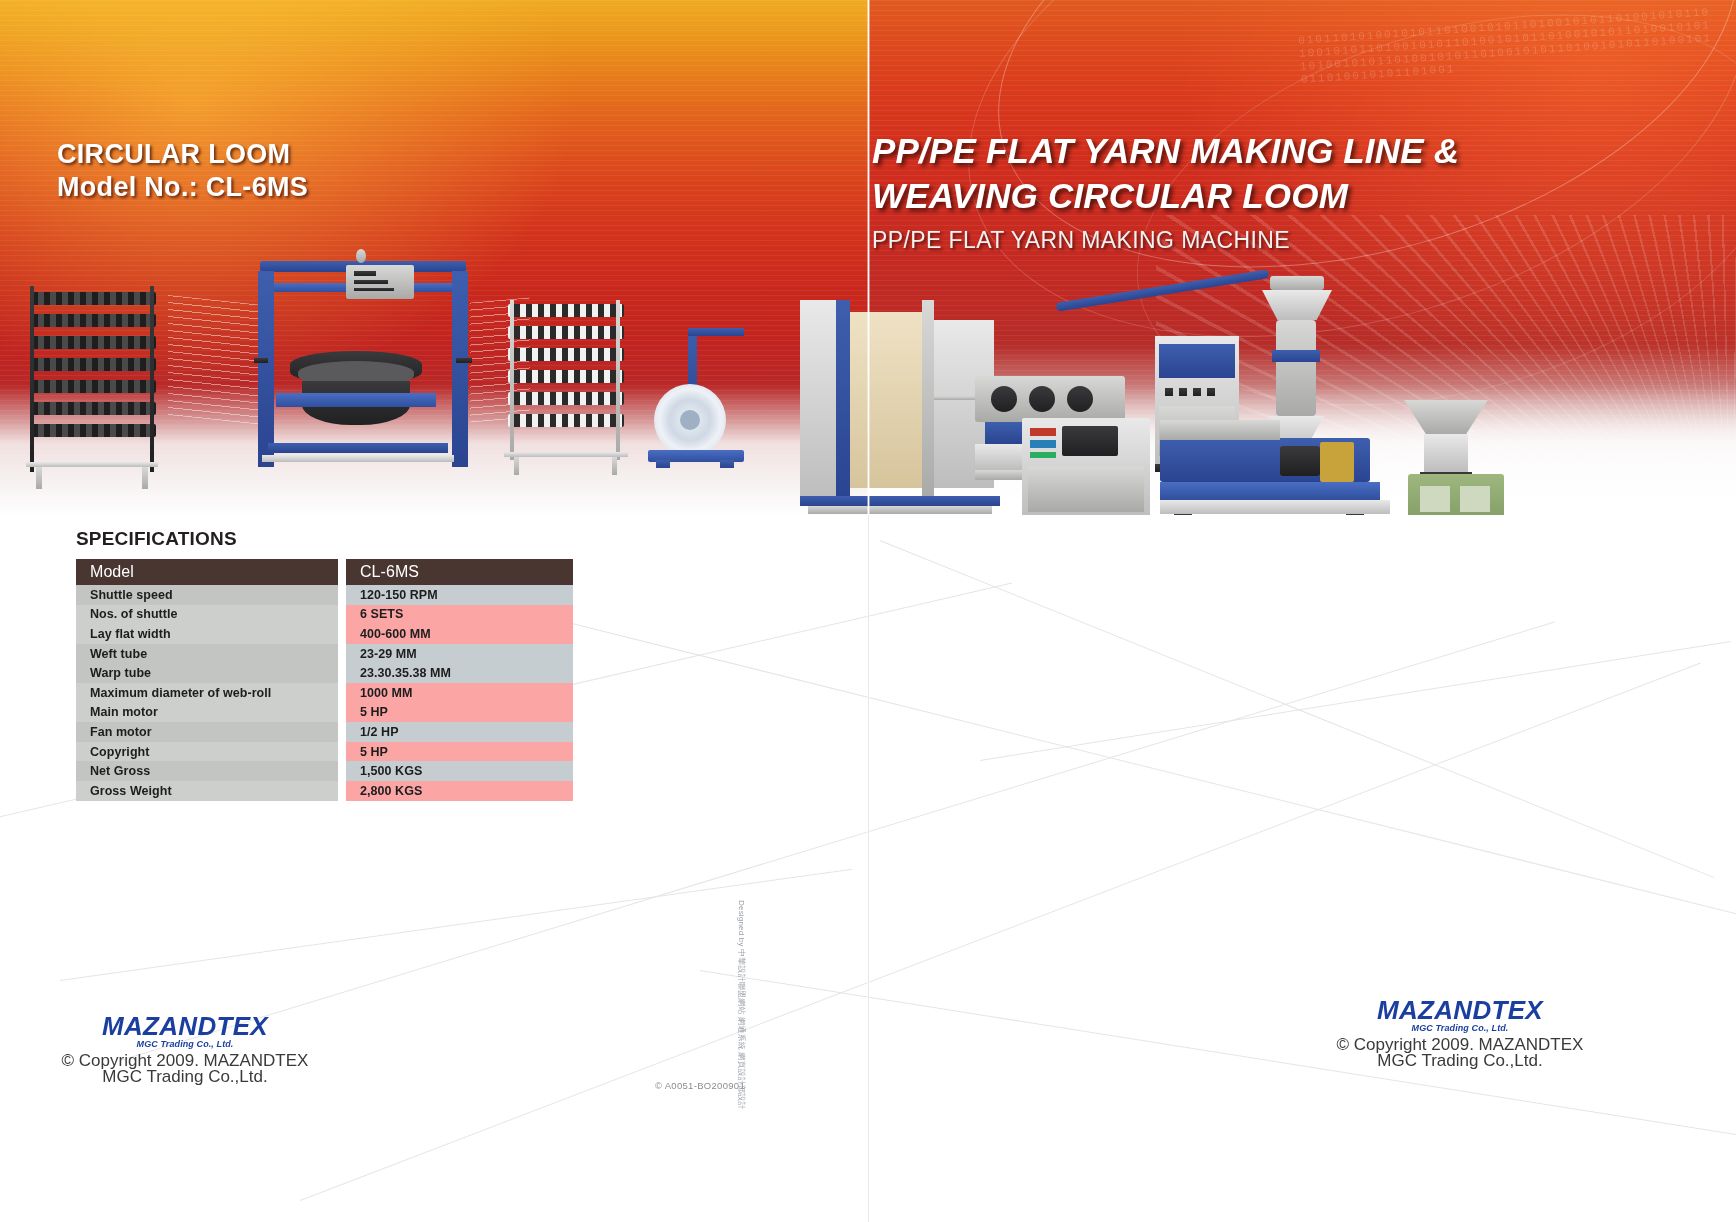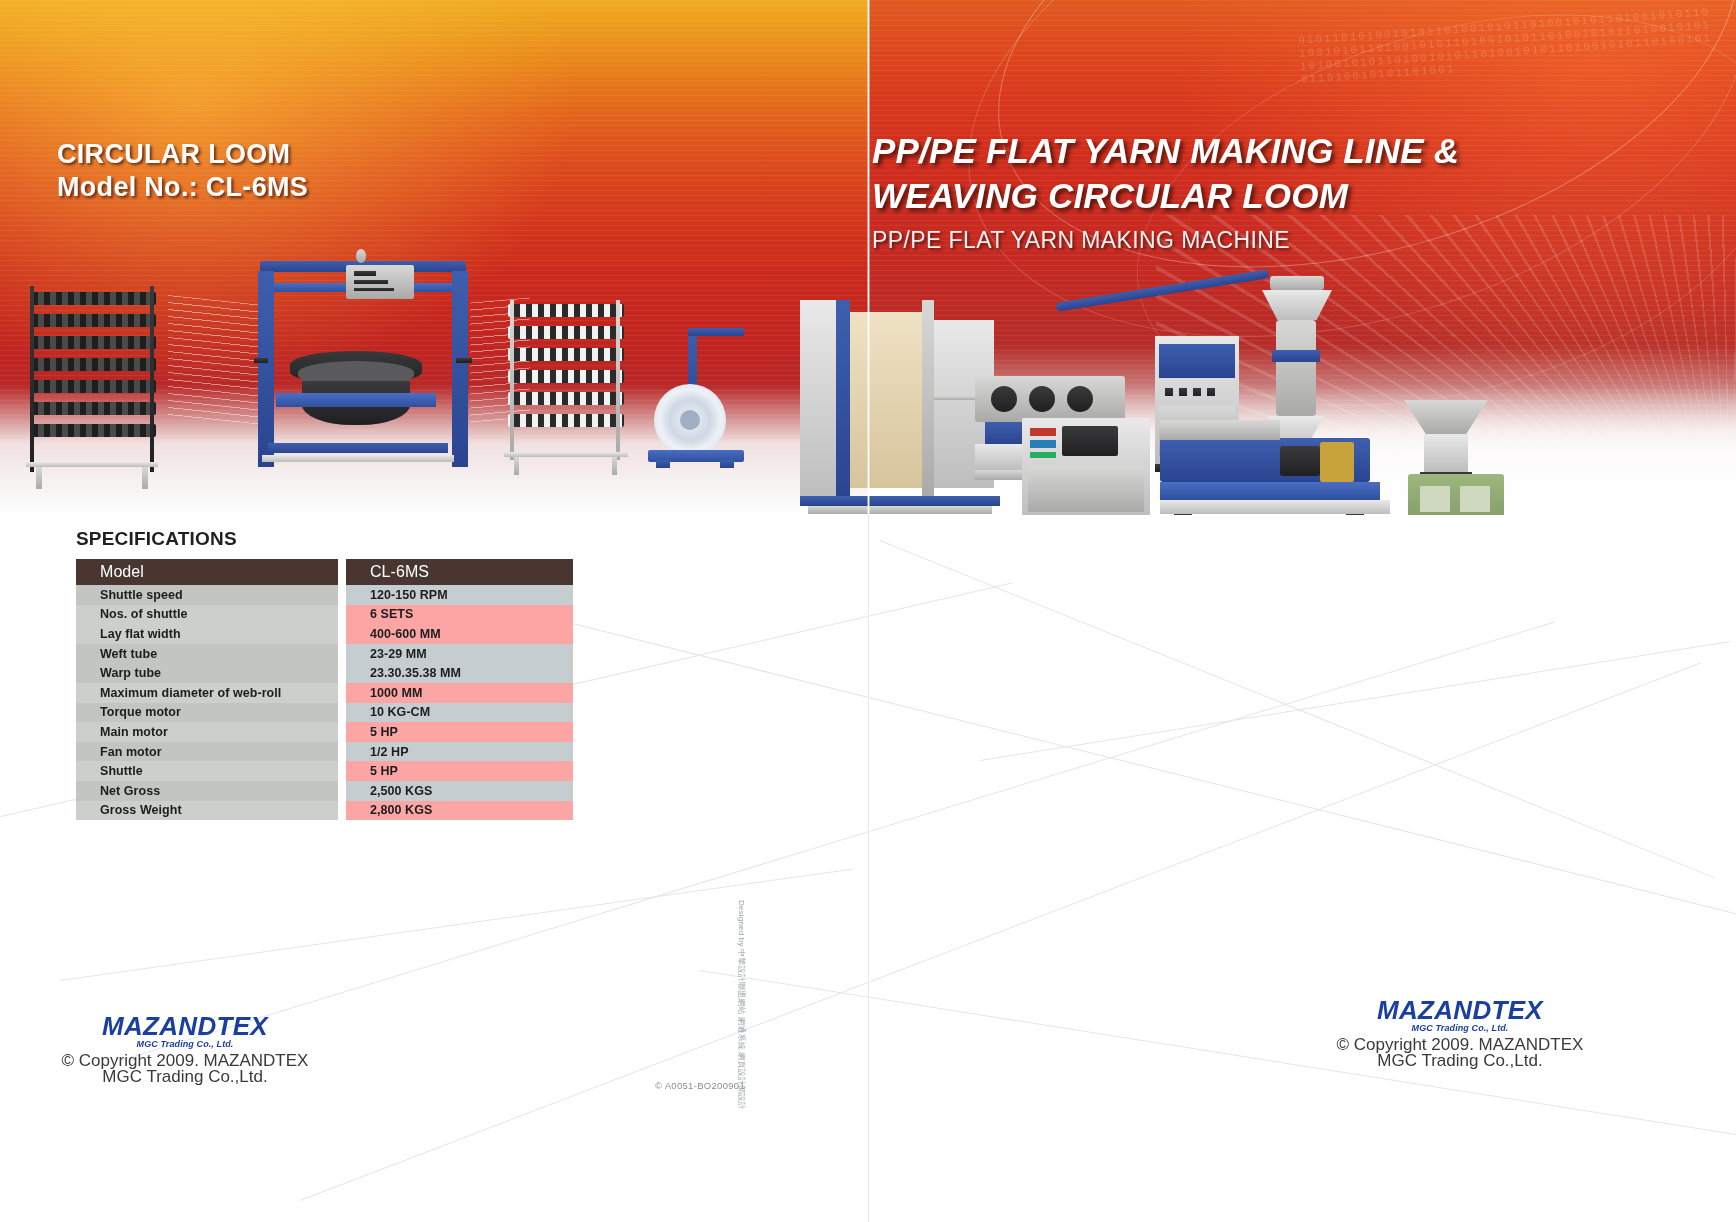--- a/index.html
+++ b/index.html
@@ -135,21 +135,21 @@
   
   .spec-wrap { position:absolute; left:76px; top:528px; width:500px; z-index:30; }
   .spec-title {
     font-size:19px; font-weight:bold; color:#231f20; letter-spacing:.2px;
     margin-bottom:9px;
   }
   .spec-table { width:497px; border-collapse:separate; border-spacing:0; }
   .spec-table tr { height:19.6px; }
   .spec-table td {
     font-size:12.5px; font-weight:bold; color:#1d1d1d;
-    padding:1px 0 1px 24px; vertical-align:middle;
+    padding:1px 0 1px 14px; vertical-align:middle;
     letter-spacing:.05px;
   }
   .spec-table td.c1 { width:262px; }
   .spec-table td.gap { width:8px; padding:0; background:#fff !important; }
   .spec-table td.c2 { width:227px; }
   .spec-table thead td {
     background:#4a3630; color:#ffffff; font-weight:normal;
     font-size:16px; height:26px; padding-top:2px; padding-bottom:2px;
   }
   .spec-table thead td.gap { background:#fff; }
@@ -409,44 +409,39 @@
         <tr class="row-a">
           <td class="c1">Warp tube</td>
           <td class="gap"></td>
           <td class="c2">23.30.35.38 MM</td>
         </tr>
         <tr class="row-b">
           <td class="c1">Maximum diameter of web-roll</td>
           <td class="gap"></td>
           <td class="c2">1000 MM</td>
         </tr>
-        <tr class="row-a">
-          <td class="c1">Torque motor</td>
-          <td class="gap"></td>
-          <td class="c2">10 KG-CM</td>
-        </tr>
         <tr class="row-b">
           <td class="c1">Main motor</td>
           <td class="gap"></td>
           <td class="c2">5 HP</td>
         </tr>
         <tr class="row-a">
           <td class="c1">Fan motor</td>
           <td class="gap"></td>
           <td class="c2">1/2 HP</td>
         </tr>
         <tr class="row-b">
-          <td class="c1">Shuttle</td>
+          <td class="c1">Copyright</td>
           <td class="gap"></td>
           <td class="c2">5 HP</td>
         </tr>
         <tr class="row-a">
           <td class="c1">Net Gross</td>
           <td class="gap"></td>
-          <td class="c2">2,500 KGS</td>
+          <td class="c2">1,500 KGS</td>
         </tr>
         <tr class="row-b">
           <td class="c1">Gross Weight</td>
           <td class="gap"></td>
           <td class="c2">2,800 KGS</td>
         </tr>
       </tbody>
     </table>
   </div>
 

